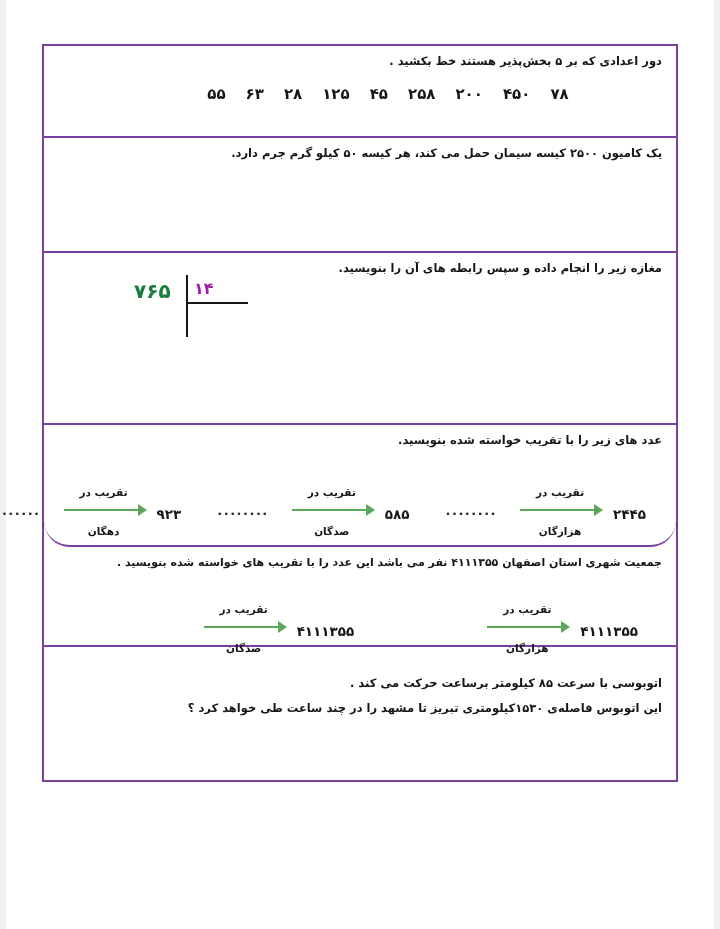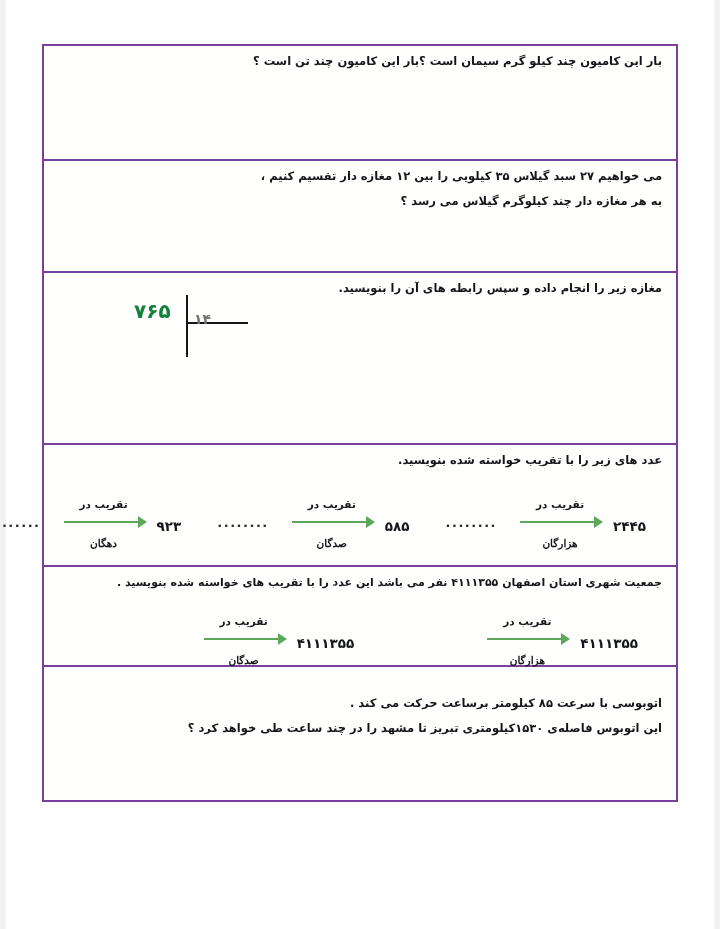--- a/index.html
+++ b/index.html
@@ -102,45 +102,45 @@
     left: 16px;
     top: 4px;
     font-size: 20px;
     font-weight: bold;
     color: #15803d;
     letter-spacing: 3px;
   }
   .division .divisor {
     position: absolute;
     left: 76px;
-    top: 16px;
-    font-size: 14px;
-    font-weight: bold;
-    color: #737373;
+    top: 4px;
+    font-size: 16px;
+    font-weight: bold;
+    color: #a21caf;
     letter-spacing: 1px;
   }
   .division .vline {
     position: absolute;
     left: 68px;
     top: 0px;
     width: 2px;
     height: 62px;
     background: #14161a;
   }
   .division .hline {
     position: absolute;
     left: 68px;
     top: 27px;
     width: 62px;
     height: 2px;
     background: #14161a;
   }
 
   
-  .row-5 { height: 122px; }
+  .row-5 { height: 122px; border-radius: 26px; }
   .row-6 { height: 100px; }
 
   .approx-strip {
     direction: rtl;
     display: flex;
     align-items: center;
     justify-content: flex-start;
     padding: 26px 30px 0 14px;
     gap: 0;
   }
@@ -156,36 +156,36 @@
     font-weight: bold;
     color: #14161a;
     letter-spacing: 0.5px;
     white-space: nowrap;
     margin-top: 6px;
   }
   .arrow-box {
     position: relative;
     width: 92px;
     height: 46px;
-    margin: 4px 7px;
+    margin: 12px 7px;
     flex: none;
   }
   .arrow-box .label-top,
   .arrow-box .label-bottom {
     position: absolute;
     width: 100%;
     text-align: center;
     font-size: 10.5px;
     font-weight: bold;
     color: #14161a;
     white-space: nowrap;
     direction: rtl;
   }
   .arrow-box .label-top { top: -2px; }
-  .arrow-box .label-bottom { bottom: -3px; font-family: Liberation Serif, serif; }
+  .arrow-box .label-bottom { bottom: -3px; }
   .arrow-box .shaft {
     position: absolute;
     left: 6px;
     top: 21px;
     width: 78px;
     height: 2px;
     background: #5da75d;
   }
   .arrow-box .head {
     position: absolute;
@@ -213,29 +213,39 @@
 </head>
 <body>
 
 <div class="page">
 
   <div class="gutter-left"></div>
   <div class="gutter-right"></div>
 
   <div class="worksheet">
 
+    <div class="row row-1">
+      <div class="q-text">دور اعدادی که بر ۵ بخش‌پذیر هستند خط بکشید .</div>
+      <div class="num-strip">
+        <span class="num">۷۸</span>
+        <span class="num">۴۵۰</span>
+        <span class="num">۲۰۰</span>
+        <span class="num">۲۵۸</span>
+        <span class="num">۴۵</span>
+        <span class="num">۱۲۵</span>
+        <span class="num">۲۸</span>
+        <span class="num">۶۳</span>
+        <span class="num">۵۵</span>
+      </div>
+    </div>
 
     <div class="row row-2">
-      <div class="q-text">بار این کامیون چند کیلو گرم سیمان  است ؟بار این کامیون چند تن است ؟</div>
-    </div>
-
-    <div class="row row-3">
-      <div class="q-text">می خواهیم ۲۷ سبد گیلاس ۳۵ کیلویی را بین ۱۲ مغازه دار تقسیم کنیم ،</div>
-      <div class="q-text">به هر مغازه دار چند کیلوگرم گیلاس می رسد ؟</div>
-    </div>
+      <div class="q-text">یک کامیون ۲۵۰۰ کیسه سیمان حمل می کند، هر کیسه ۵۰ کیلو گرم جرم دارد.</div>
+    </div>
+
 
     <div class="row row-4">
       <div class="q-text">مغازه زیر را انجام داده و سپس رابطه های آن را بنویسید.</div>
       <div class="division">
         <span class="dividend">۷۶۵</span>
         <span class="vline"></span>
         <span class="hline"></span>
         <span class="divisor">۱۴</span>
       </div>
     </div>

